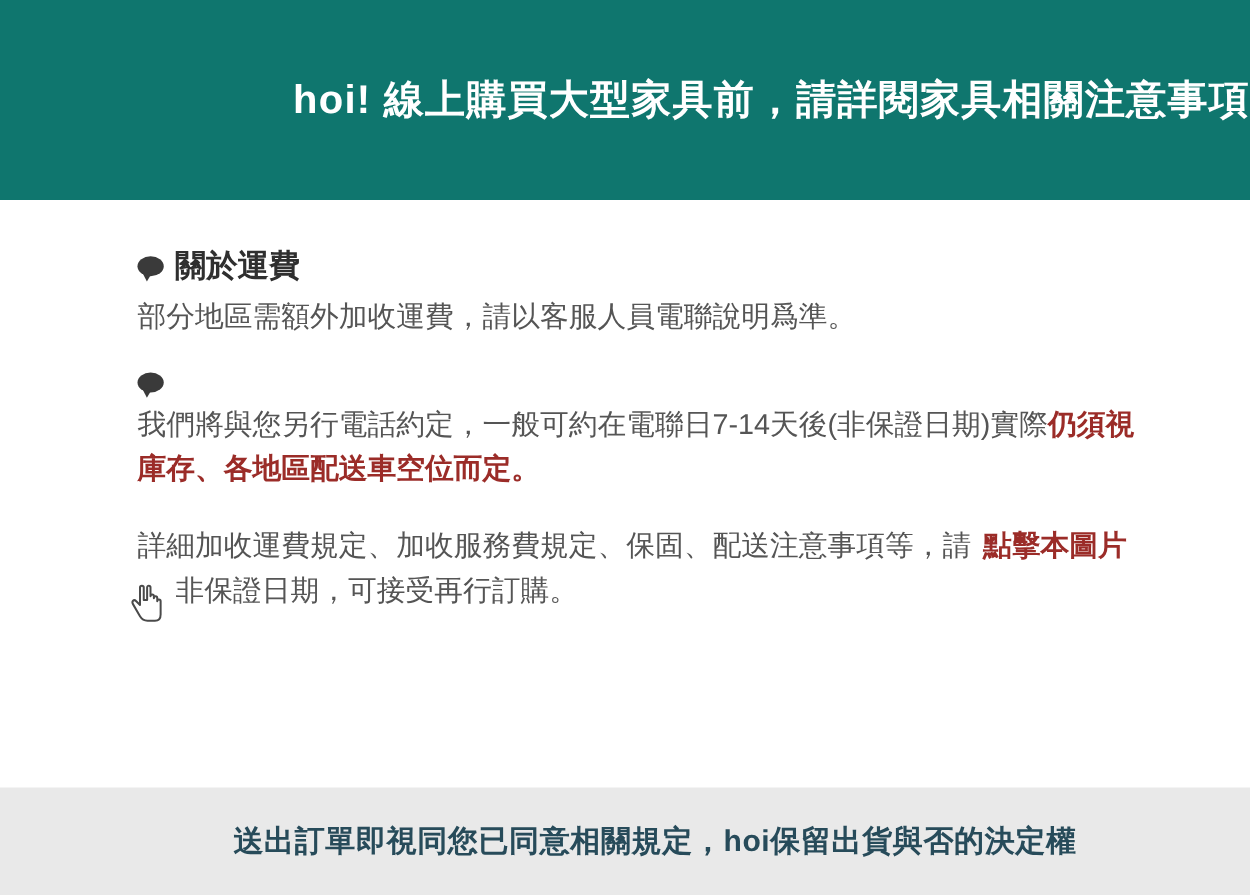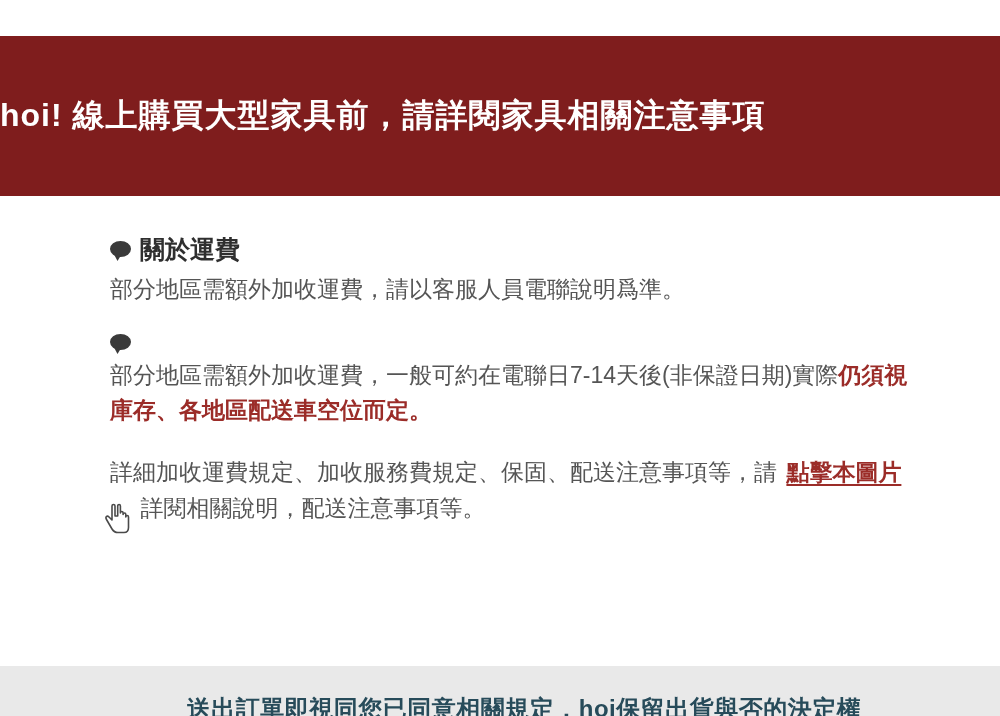--- a/index.html
+++ b/index.html
@@ -16,26 +16,25 @@
   .page {
     position: relative;
     width: 1000px;
     height: 716px;
     box-sizing: border-box;
   }
 
   
   .header {
     height: 160px;
-    background: #7f1d1d;
+    background: #0f766e;
     display: flex;
     align-items: center;
-    justify-content: flex-start;
+    justify-content: flex-end;
     box-sizing: border-box;
-    margin-top: 36px;
   }
   .header-title {
     color: #ffffff;
     font-size: 32px;
     font-weight: bold;
     letter-spacing: 1px;
     font-family: "Liberation Sans", sans-serif;
     white-space: nowrap;
   }
 
@@ -92,21 +91,20 @@
     line-height: 1.55;
     font-weight: normal;
   }
   .emph-red {
     color: #9b2c28;
     font-weight: bold;
   }
   .link-red {
     color: #9b2c28;
     font-weight: bold;
-    text-decoration: underline;
     text-underline-offset: 4px;
     position: relative;
     padding: 0 3px;
   }
 
   .cursor-icon {
     display: inline-block;
     width: 30px;
     height: 34px;
     vertical-align: -20px;
@@ -149,29 +147,29 @@
       <div class="sec-body">
         <span>部分地區需額外加收運費，請以客服人員電聯說明爲準。</span>
       </div>
     </div>
 
     <div class="section">
       <div class="sec-head">
         <span class="bubble"></span>
       </div>
       <div class="sec-body">
-        <span>部分地區需額外加收運費，一般可約在電聯日7-14天後(非保證日期)實際</span><span class="emph-red">仍須視庫存、各地區配送車空位而定。</span>
+        <span>我們將與您另行電話約定，一般可約在電聯日7-14天後(非保證日期)實際</span><span class="emph-red">仍須視庫存、各地區配送車空位而定。</span>
       </div>
     </div>
 
     <div class="section">
       <div class="sec-body">
         <span>詳細加收運費規定、加收服務費規定、保固、配送注意事項等，請 </span><span class="link-red">點擊本圖片</span><span class="cursor-icon"><svg viewBox="0 0 30 34" width="30" height="34" xmlns="http://www.w3.org/2000/svg">
               <path d="M8 4 L8 18 L5 15 C3 13 1 15 2.5 17.5 L8 27 C9.5 29.5 11 30.5 14 30.5 L20 30.5 C23 30.5 24.5 28.5 24.5 25.5 L24.5 15 C24.5 13 21.8 13 21.8 15 L21.8 12.5 C21.8 10.5 19.1 10.5 19.1 12.5 L19.1 11 C19.1 9 16.4 9 16.4 11 L16.4 4 C16.4 2 13.7 2 13.7 4 L13.7 14 L11 14 L11 4 C11 2 8 2 8 4 Z" fill="#ffffff" stroke="#4a4a4a" stroke-width="1.6" stroke-linejoin="round"></path>
-            </svg></span><span> 詳閱相關說明，配送注意事項等。</span>
+            </svg></span><span> 非保證日期，可接受再行訂購。</span>
       </div>
     </div>
 
   </div>
 
   <div class="footer">
     <div class="footer-text">送出訂單即視同您已同意相關規定，hoi保留出貨與否的決定權</div>
   </div>
 
 </div>

